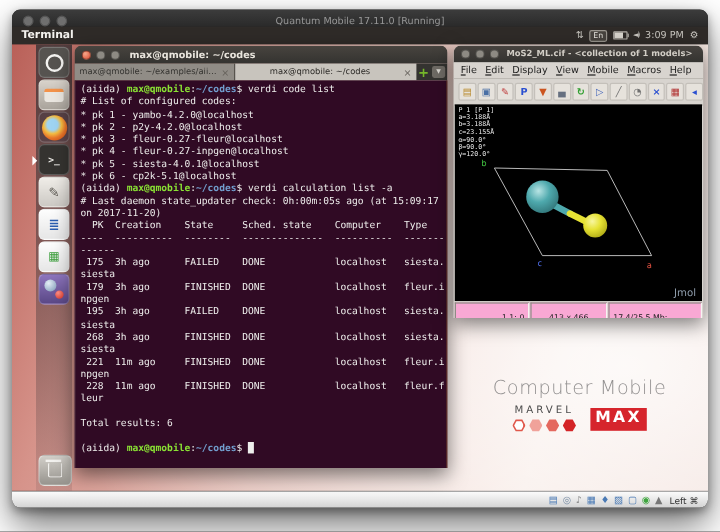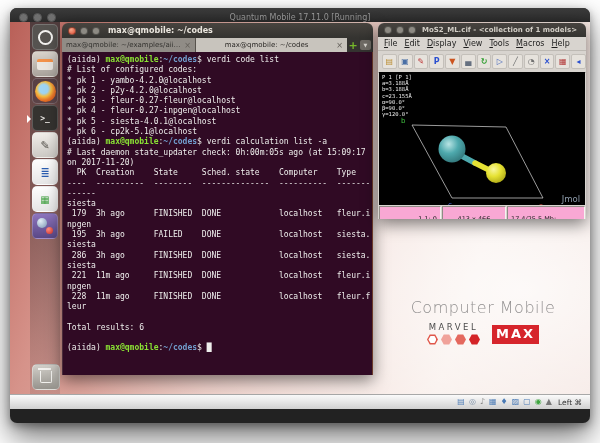--- a/index.html
+++ b/index.html
@@ -63,21 +63,21 @@
   .tab2{width:151px;background:#c8c4bd;color:#2b2926}
   .tab-label{flex:1;overflow:hidden;white-space:nowrap;text-overflow:ellipsis;text-align:center}
   .tab-close{margin-left:3px;color:#635f59;font-size:8px}
   .tab-plus{width:12px;display:flex;align-items:center;justify-content:center;color:var(--plus-green);font-weight:bold;font-size:11px}
   .tab-caret{width:11px;margin:2px 1px;display:flex;align-items:center;justify-content:center;color:#d8d5cf;background:#6e6a64;border-radius:2px;font-size:5px}
   .term-body{position:absolute;top:29px;left:0;right:0;bottom:0;background:var(--term-bg);padding:3px 0 12px 4px;overflow:hidden;border-right:1px solid #6b3a2a;border-left:1px solid #4a2b3a}
   .tline{font-family:"DejaVu Sans Mono","Liberation Mono",monospace;font-size:8px;line-height:10.3px;white-space:pre;color:var(--term-fg)}
   .seg-u{color:var(--term-green);font-weight:bold}
   .seg-d{color:var(--term-blue);font-weight:bold}
   
-  .jmol-window{position:absolute;left:368px;top:1px;width:208px;height:196px;border-radius:6px 6px 0 0;overflow:hidden;
+  .jmol-window{position:absolute;left:368px;top:1px;width:208px;height:227px;border-radius:6px 6px 0 0;overflow:hidden;
     background:#d8d4cf;box-shadow:0 5px 16px rgba(0,0,0,.5)}
   .jmol-titlebar{height:14px;background:linear-gradient(#47433f,#343330);display:flex;align-items:center}
   .jmol-title{margin-left:6px;color:#d2cec6;font-size:7px;font-weight:bold;white-space:nowrap}
   .jmol-menubar{height:13px;display:flex;align-items:center;gap:7px;padding-left:6px;border-bottom:1px solid #bdb9b3;background:#d8d4cf}
   .jmenu-item{font-size:8px;color:#1e1e1e}
   .jmenu-item::first-letter{text-decoration:underline}
   .jmol-toolbar{height:21px;display:flex;align-items:center;gap:1px;padding-left:4px;border-bottom:1px solid #b3afa9;background:#d8d4cf}
   .jicon{width:13px;height:13px;border:1px solid #c4c0ba;border-radius:2px;background:#e6e2dc;display:flex;align-items:center;justify-content:center;font-size:8px;font-weight:bold}
   .jmol-viewport{position:absolute;top:49px;left:1px;right:1px;bottom:14px;background:#000;overflow:hidden}
   .jmol-overlay{position:absolute;left:3px;top:2px;font-family:"DejaVu Sans Mono","Liberation Mono",monospace;font-size:5.5px;line-height:6.2px;color:#eaeaea;white-space:pre}
@@ -109,20 +109,31 @@
 <div class="frame">
   <div class="mac-titlebar">
     <div class="traffic">
       <span class="tl"></span>
       <span class="tl"></span>
       <span class="tl"></span>
     </div>
     <div class="mac-title">Quantum Mobile 17.11.0 [Running]</div>
   </div>
 
+  <div class="ubuntu-panel">
+    <span class="panel-app">Terminal</span>
+    <span class="panel-right">
+      <span>⇅</span>
+      <span class="kbd-box">En</span>
+      <span class="battery"></span>
+      <span class="vol">◄)</span>
+      <span>3:09 PM</span>
+      <span>⚙</span>
+    </span>
+  </div>
 
   <div class="screen">
     <div class="launcher" id="launcher">
         <div class="licon dash"></div>
         <div class="licon files"></div>
         <div class="licon firefox"></div>
         <div class="licon term">
           <span class="lglyph">&gt;_</span>
           <span class="marker"></span>
         </div>
@@ -194,26 +205,27 @@
           <div class="tline"><span class="seg-p">* pk 3 - fleur-0.27-fleur@localhost</span></div>
           <div class="tline"><span class="seg-p">* pk 4 - fleur-0.27-inpgen@localhost</span></div>
           <div class="tline"><span class="seg-p">* pk 5 - siesta-4.0.1@localhost</span></div>
           <div class="tline"><span class="seg-p">* pk 6 - cp2k-5.1@localhost</span></div>
           <div class="tline"><span class="seg-p">(aiida) </span><span class="seg-u">max@qmobile</span><span class="seg-p">:</span><span class="seg-d">~/codes</span><span class="seg-p">$ verdi calculation list -a</span></div>
           <div class="tline"><span class="seg-p"># Last daemon state_updater check: 0h:00m:05s ago (at 15:09:17</span></div>
           <div class="tline"><span class="seg-p">on 2017-11-20)</span></div>
           <div class="tline"><span class="seg-p">  PK  Creation    State     Sched. state    Computer    Type</span></div>
           <div class="tline"><span class="seg-p">----  ----------  --------  --------------  ----------  -------</span></div>
           <div class="tline"><span class="seg-p">------</span></div>
+          <div class="tline"><span class="seg-p"> 175  3h ago      FAILED    DONE            localhost   siesta.</span></div>
           <div class="tline"><span class="seg-p">siesta</span></div>
           <div class="tline"><span class="seg-p"> 179  3h ago      FINISHED  DONE            localhost   fleur.i</span></div>
           <div class="tline"><span class="seg-p">npgen</span></div>
           <div class="tline"><span class="seg-p"> 195  3h ago      FAILED    DONE            localhost   siesta.</span></div>
           <div class="tline"><span class="seg-p">siesta</span></div>
-          <div class="tline"><span class="seg-p"> 286  3h ago      FINISHED  DONE            localhost   siesta.</span></div>
+          <div class="tline"><span class="seg-p"> 268  3h ago      FINISHED  DONE            localhost   siesta.</span></div>
           <div class="tline"><span class="seg-p">siesta</span></div>
           <div class="tline"><span class="seg-p"> 221  11m ago     FINISHED  DONE            localhost   fleur.i</span></div>
           <div class="tline"><span class="seg-p">npgen</span></div>
           <div class="tline"><span class="seg-p"> 228  11m ago     FINISHED  DONE            localhost   fleur.f</span></div>
           <div class="tline"><span class="seg-p">leur</span></div>
           <div class="tline"><span class="seg-p"> </span></div>
           <div class="tline"><span class="seg-p">Total results: 6</span></div>
           <div class="tline"><span class="seg-p"> </span></div>
           <div class="tline"><span class="seg-p">(aiida) </span><span class="seg-u">max@qmobile</span><span class="seg-p">:</span><span class="seg-d">~/codes</span><span class="seg-p">$ </span><span class="seg-p">█</span></div>
         </div>
@@ -226,21 +238,21 @@
           <span class="wbtn"></span>
           <span class="wbtn"></span>
         </div>
         <span class="jmol-title">MoS2_ML.cif - &lt;collection of 1 models&gt;</span>
       </div>
       <div class="jmol-menubar" id="jmol-menu">
           <span class="jmenu-item">File</span>
           <span class="jmenu-item">Edit</span>
           <span class="jmenu-item">Display</span>
           <span class="jmenu-item">View</span>
-          <span class="jmenu-item">Tools</span>
+          <span class="jmenu-item">Mobile</span>
           <span class="jmenu-item">Macros</span>
           <span class="jmenu-item">Help</span>
         </div>
       <div class="jmol-toolbar" id="jmol-toolbar">
           <span class="jicon" style="color: rgb(184, 137, 42);">▤</span>
           <span class="jicon" style="color: rgb(74, 111, 165);">▣</span>
           <span class="jicon" style="color: rgb(192, 64, 64);">✎</span>
           <span class="jicon" style="color: rgb(42, 79, 208);">P</span>
           <span class="jicon" style="color: rgb(204, 85, 32);">▼</span>
           <span class="jicon" style="color: rgb(102, 112, 128);">▄</span>

